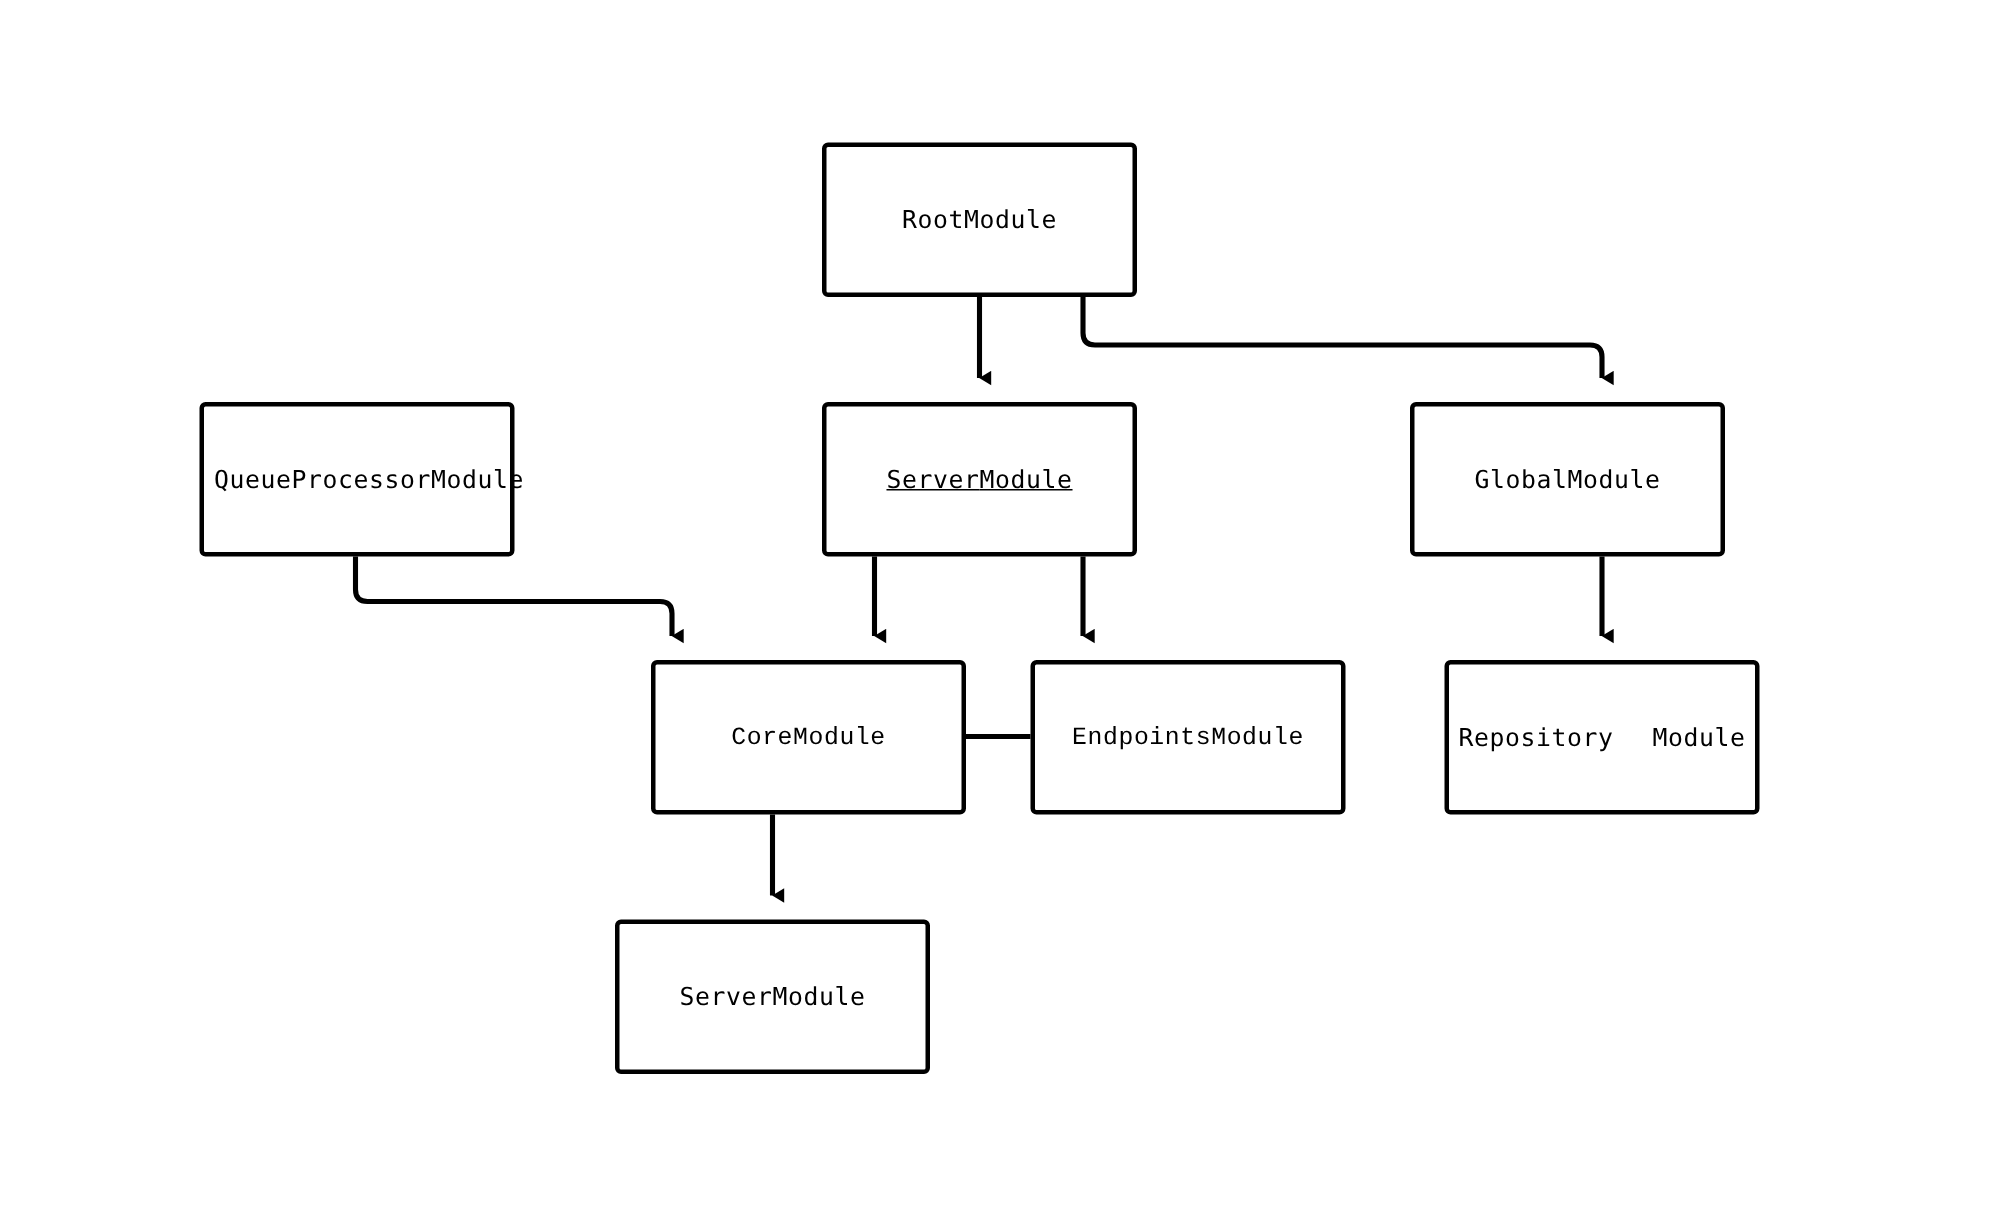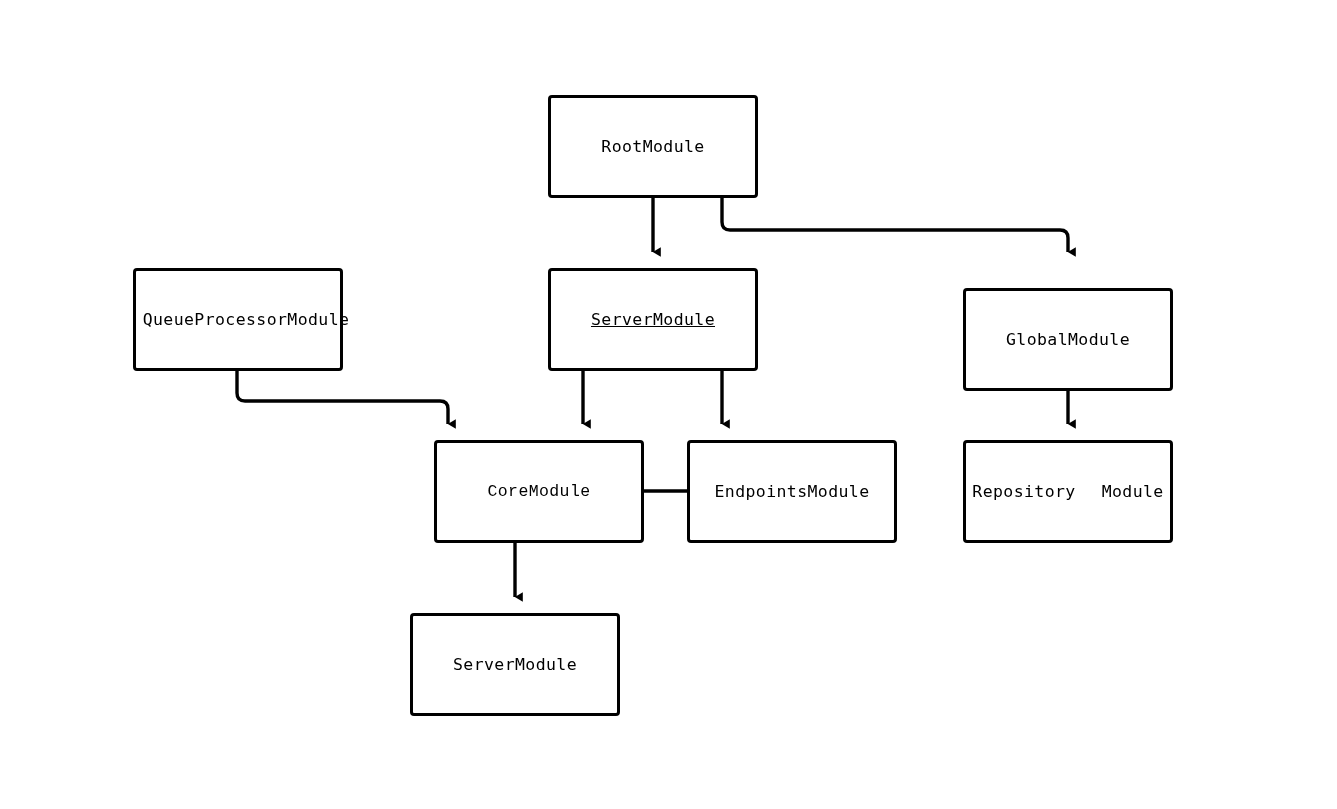--- a/index.html
+++ b/index.html
@@ -97,31 +97,31 @@
   <div class="node-box" style="left:133px; top:268px;padding-left:16px;">
     <div class="node-label-line">QueueProcessor</div>
     <div class="node-label-line line-2">Module</div>
   </div>
 
   <div class="node-box" style="left:548px; top:268px;text-decoration:underline;">
     <div class="node-label-line">Server</div>
     <div class="node-label-line line-2">Module</div>
   </div>
 
-  <div class="node-box" style="left:963px; top:268px;margin-top:20px;">
+  <div class="node-box" style="left:940px; top:268px;">
     <div class="node-label-line">Global</div>
     <div class="node-label-line line-2">Module</div>
   </div>
 
   <div class="node-box" style="left:434px; top:440px;font-family:Liberation Mono, monospace;">
     <div class="node-label-line">Core</div>
     <div class="node-label-line line-2">Module</div>
   </div>
 
-  <div class="node-box" style="left:687px; top:440px;">
+  <div class="node-box" style="left:687px; top:440px;font-family:Liberation Mono, monospace;">
     <div class="node-label-line">Endpoints</div>
     <div class="node-label-line line-2">Module</div>
   </div>
 
   <div class="node-box" style="left:963px; top:440px;gap:26px;">
     <div class="node-label-line">Repository</div>
     <div class="node-label-line line-2">Module</div>
   </div>
 
   <div class="node-box" style="left:410px; top:613px;">

